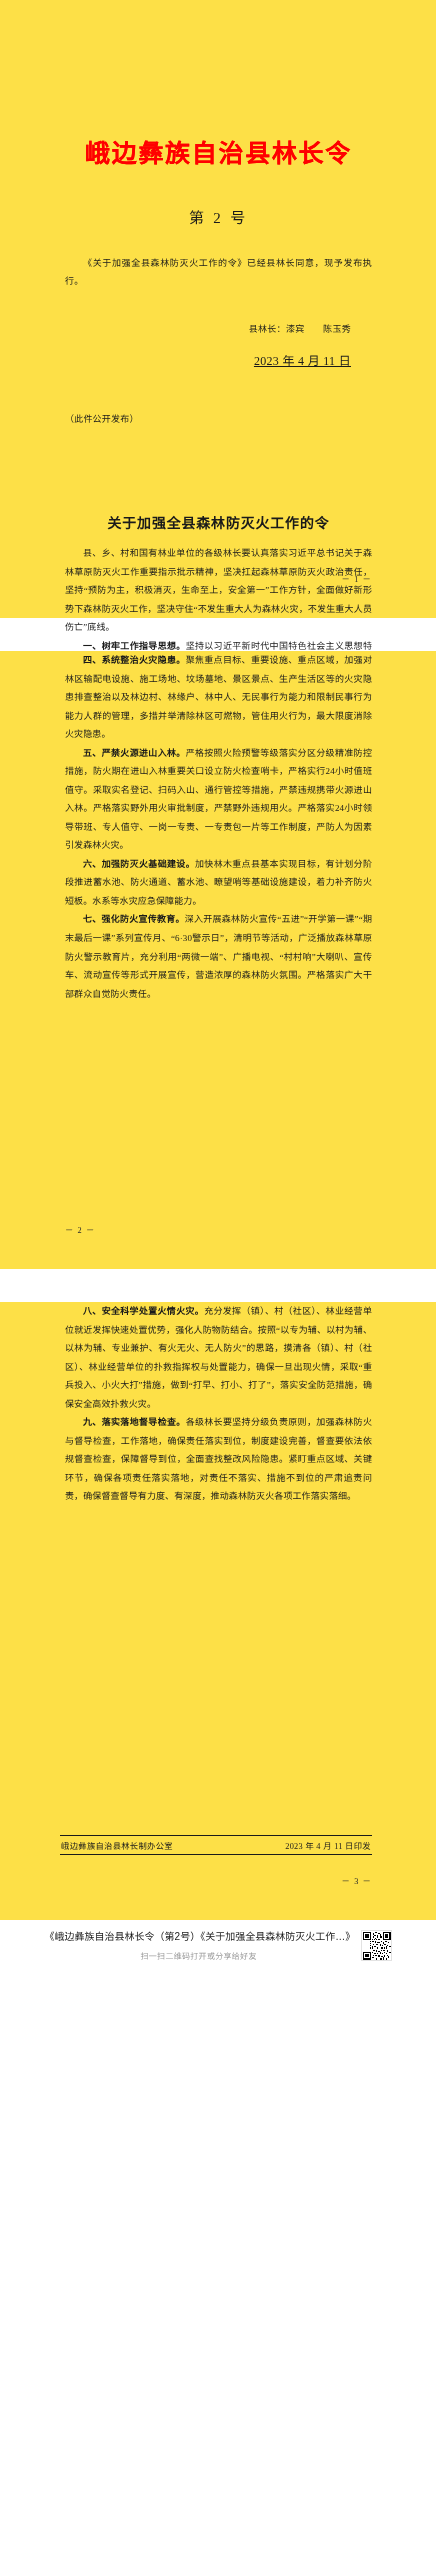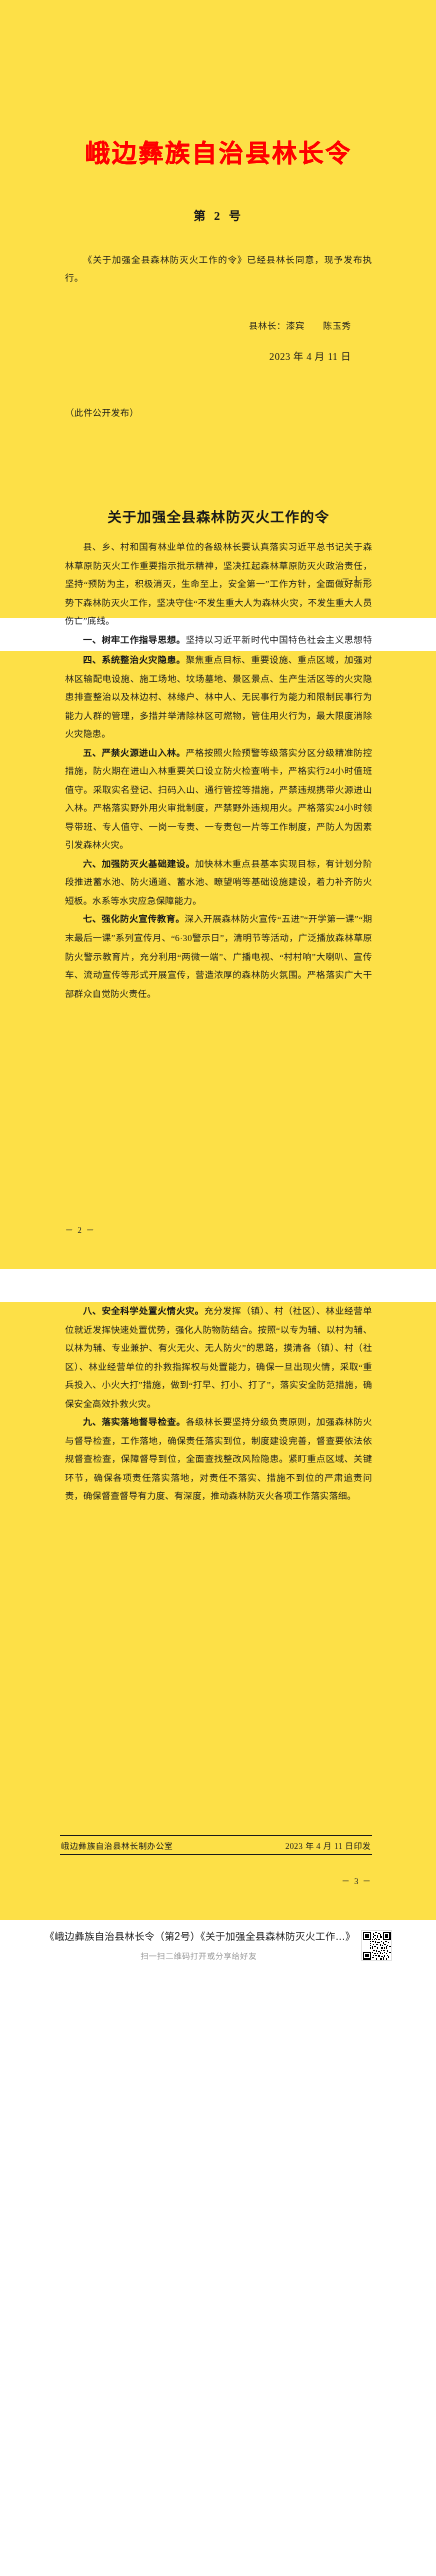--- a/index.html
+++ b/index.html
@@ -44,23 +44,23 @@
     font-size: 25px;
     letter-spacing: 1.7px;
     line-height: 1.25;
     white-space: nowrap;
     text-shadow: 0 0 0.6px #ff0000;
   }
 
   .issue-no {
     margin-top: 37px;
     text-align: center;
-    font-size: 12px;
+    font-size: 15px;
     letter-spacing: 2.8px;
-    font-weight: 700;
+    font-weight: 400;
     font-family: "Liberation Serif", "DejaVu Serif", serif;
   }
 
   
   .cover-body {
     margin-top: 26.4px;
     font-size: 9px;
     line-height: 2.05;
     text-align: justify;
     text-justify: inter-ideograph;
@@ -73,22 +73,23 @@
     text-align: right;
     padding-right: 21px;
     font-size: 9px;
     letter-spacing: 0.3px;
     white-space: pre;
   }
   .sign-date {
     margin-top: 16.5px;
     text-align: right;
     padding-right: 21px;
-    font-size: 10px;
+    font-size: 12px;
     letter-spacing: 0.3px;
+    text-decoration: underline;
   }
   .public-note {
     margin-top: 43px;
     font-size: 9px;
     letter-spacing: 0.2px;
   }
 
   
   .article-title {
     margin-top: 87px;

